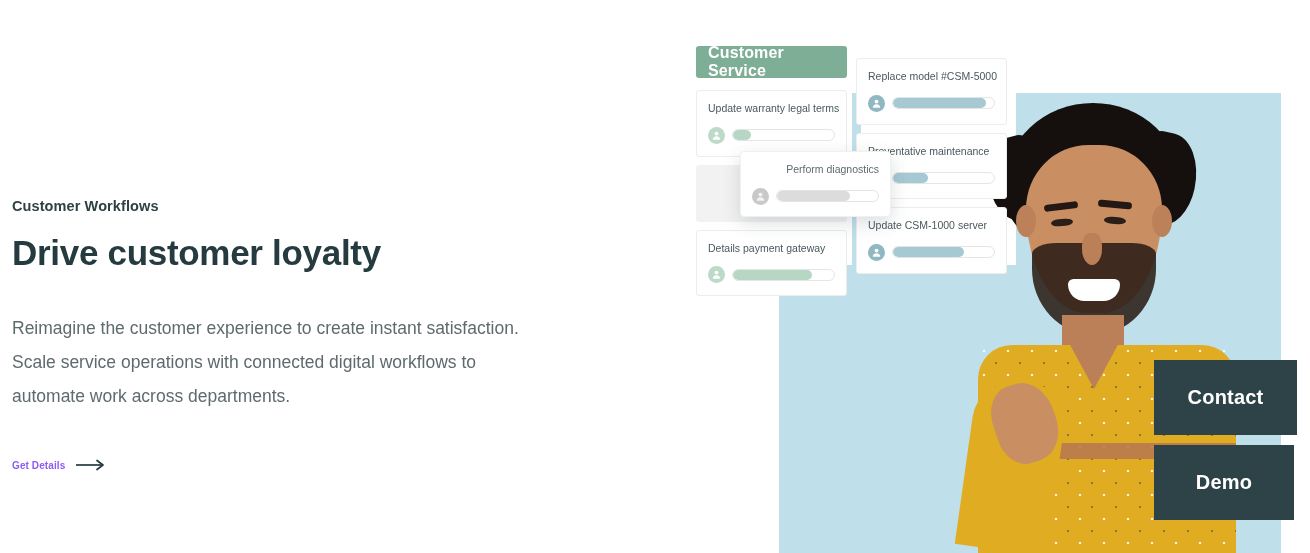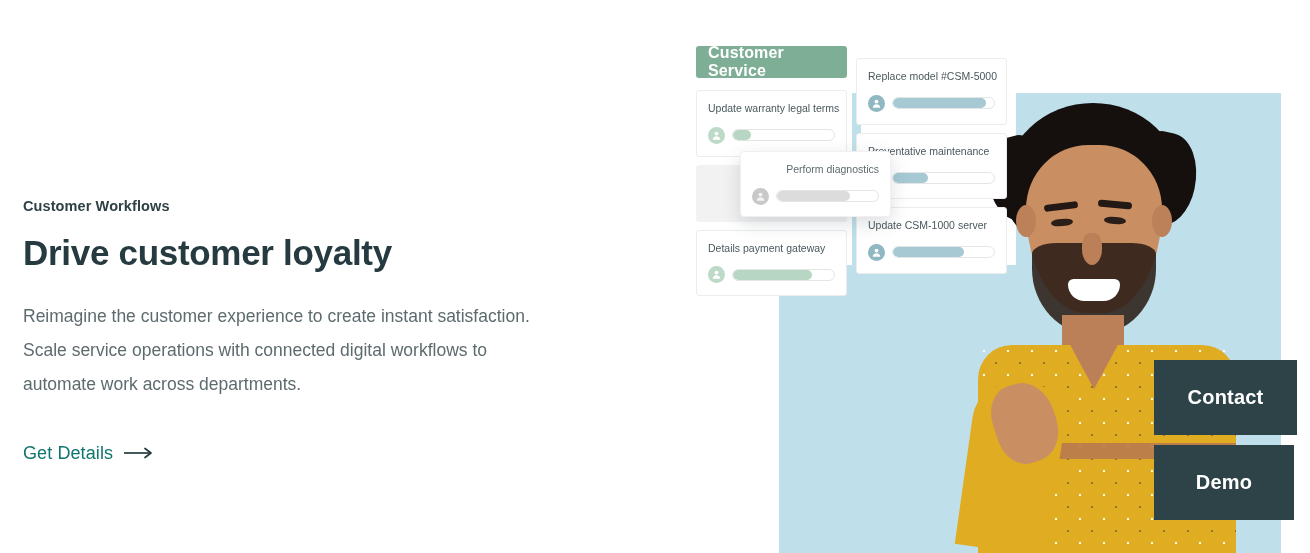--- a/index.html
+++ b/index.html
@@ -6,35 +6,35 @@
   * { box-sizing: border-box; margin: 0; padding: 0; }
   html, body {
     width: 1310px; height: 553px;
     background: #ffffff;
     font-family: "Liberation Sans", sans-serif;
     overflow: hidden;
   }
   .page { position: relative; width: 1310px; height: 553px; background: #fff; }
 
   
-  .left-col { position: absolute; left: 23px; top: 198px; width: 540px; }
+  .left-col { position: absolute; left: 12px; top: 198px; width: 540px; }
   .eyebrow {
     font-size: 14.5px; font-weight: 700; letter-spacing: .1px;
     color: #2f4145; margin-bottom: 18px;
   }
   .headline {
     font-size: 35px; font-weight: 700; letter-spacing: -.3px;
-    color: #253b40; line-height: 1.18; margin-bottom: 26px;
+    color: #253b40; line-height: 1.18; margin-bottom: 38px;
   }
   .body-copy {
     font-size: 17.5px; font-weight: 400; line-height: 34px;
     color: #5e6b6e; max-width: 525px; margin-bottom: 42px;
   }
   .cta { display: inline-flex; align-items: center; gap: 11px; cursor: pointer; text-decoration: none; }
-  .cta-label { font-size: 18px; font-weight: 400; color: #0f766e; letter-spacing: .1px; }
+  .cta-label { font-size: 10px; font-weight: 700; color: #8b5cf6; letter-spacing: .1px; }
   .cta-arrow { display: block; }
 
   
   .visual { position: absolute; left: 0; top: 0; width: 1310px; height: 553px; }
 
   
   .photo-panel {
     position: absolute; left: 1021px; top: 93px; width: 260px; height: 460px;
     background: #bfe0eb; overflow: hidden;
   }

